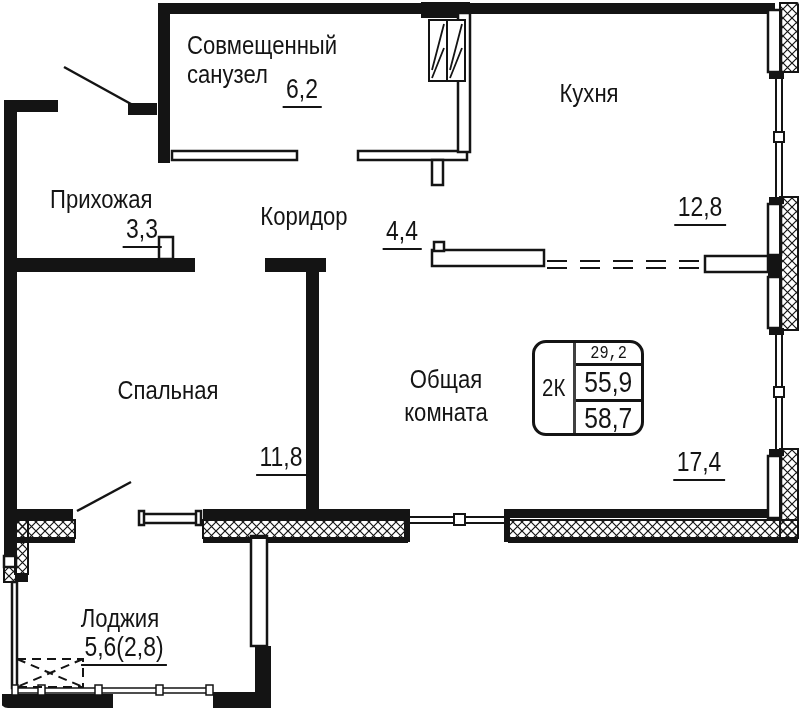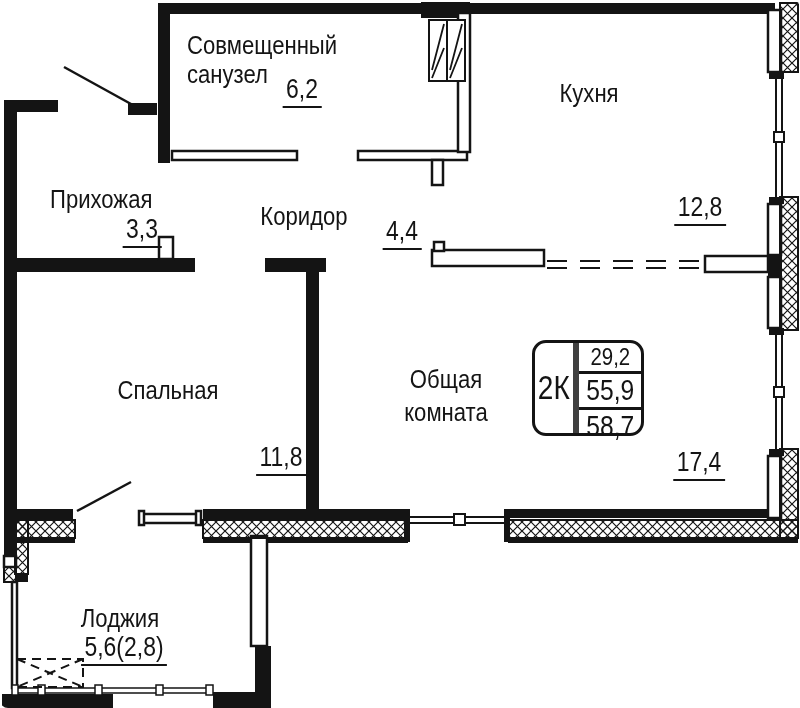--- a/index.html
+++ b/index.html
@@ -10,25 +10,25 @@
   .ctr{transform:translateX(-50%) scaleX(.85);}
   .lft{transform-origin:0 0;transform:scaleX(.85);}
   .wrap{white-space:normal;}
   .tc{text-align:center;}
   .area{position:absolute;font-size:27px;line-height:27px;padding:0 4px 3px;
         border-bottom:2.5px solid #141414;white-space:nowrap;
         transform:translateX(-50%) scaleX(.85);}
   .infobox{position:absolute;left:532px;top:340px;width:112px;height:96px;
            box-sizing:border-box;border:3px solid #141414;border-radius:14px;
            display:flex;background:#fff;}
-  .ib-left{width:38px;border-right:6px solid #404040;display:flex;
-           align-items:center;justify-content:center;font-size:33px;}
+  .ib-left{width:38px;border-right:3px solid #404040;display:flex;
+           align-items:center;justify-content:center;font-size:24px;}
   .ib-right{flex:1;display:flex;flex-direction:column;}
   .ib-row{flex:1;display:flex;align-items:center;justify-content:center;font-size:29px;}
-  .ib-row.small{font-size:24px;}
+  .ib-row.small{font-size:18px;font-family:Liberation Mono, monospace;}
   .ib-row + .ib-row{border-top:3px solid #141414;}
   .sx{display:inline-block;transform:scaleX(.85);}
 </style>
 </head>
 <body>
 
 <div class="plan">
 
   <svg width="800" height="708" viewBox="0 0 800 708">
     <defs>

